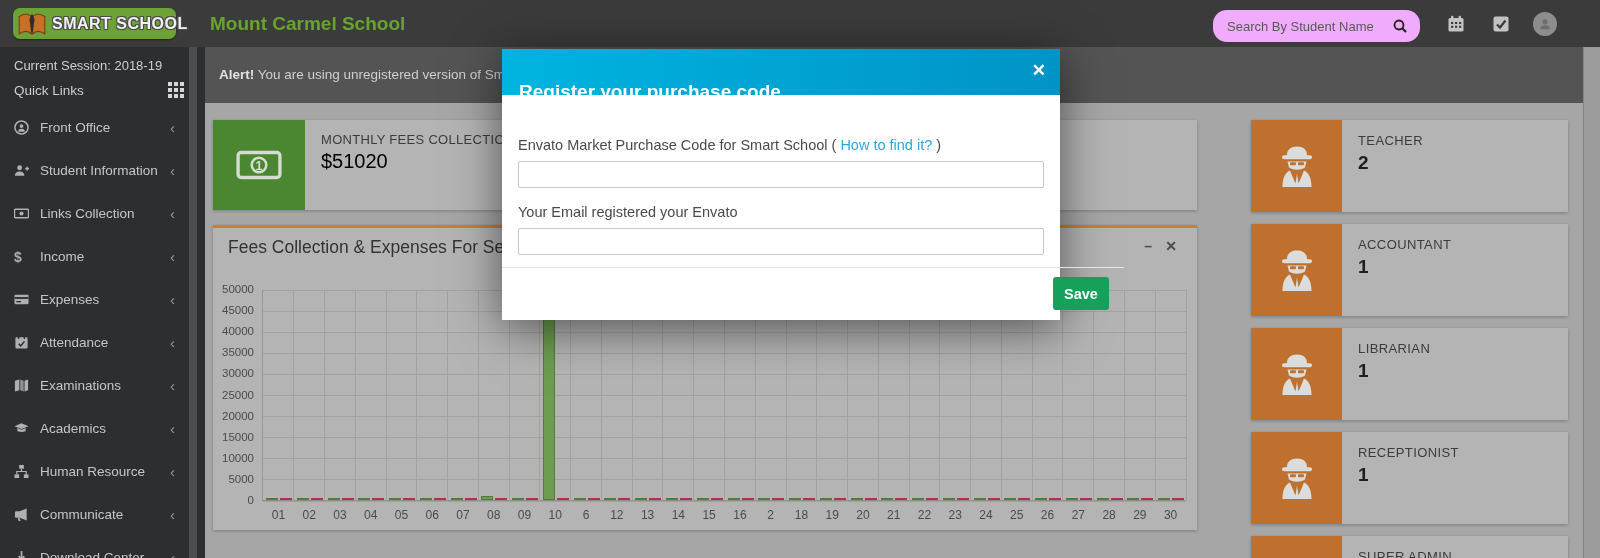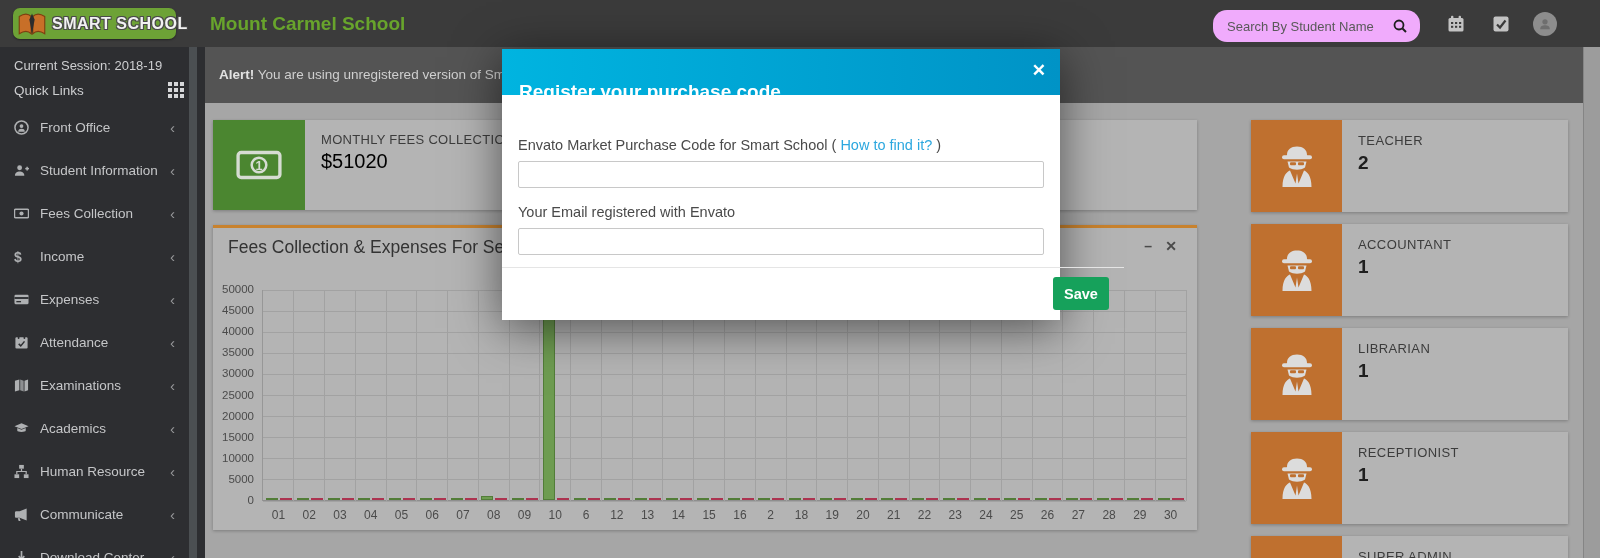--- a/index.html
+++ b/index.html
@@ -197,21 +197,21 @@
           <span class="mi-label">Student Information</span>
           <span class="mi-chevron">‹</span>
         </div>
         <div class="menu-item">
           <span class="mi-icon">
             <svg width="15" height="15" viewBox="0 0 16 16" fill="currentColor">
               <rect x="0.5" y="3.5" width="15" height="9" rx="1.2" fill="none" stroke="currentColor" stroke-width="1.6"></rect>
               <circle cx="8" cy="8" r="2.2"></circle>
             </svg>
           </span>
-          <span class="mi-label">Fees Collection</span>
+          <span class="mi-label">Links Collection</span>
           <span class="mi-chevron">‹</span>
         </div>
         <div class="menu-item">
           <span class="mi-icon">
             <span style="font-size:14px;font-weight:bold;">$</span>
           </span>
           <span class="mi-label">Income</span>
           <span class="mi-chevron">‹</span>
         </div>
         <div class="menu-item">
@@ -539,21 +539,21 @@
     <div id="modal-header">
       <div id="modal-title">Register your purchase code</div>
       <div id="modal-close">✕</div>
     </div>
     <div id="modal-body">
       <div class="modal-label">
         <span>Envato Market Purchase Code for Smart School ( </span><span class="modal-link">How to find it?</span><span> )</span>
       </div>
       <input class="modal-input" type="text" value="" style="">
       <div id="email-row">
-        <div class="modal-label">Your Email registered with Envato</div>
+        <div class="modal-label">Your Email registered your Envato</div>
         <input class="modal-input" type="text" value="" style="">
       </div>
     </div>
     <div id="modal-footer">
       <button id="save-button">Save</button>
     </div>
   </div>
 
 </div>
 

